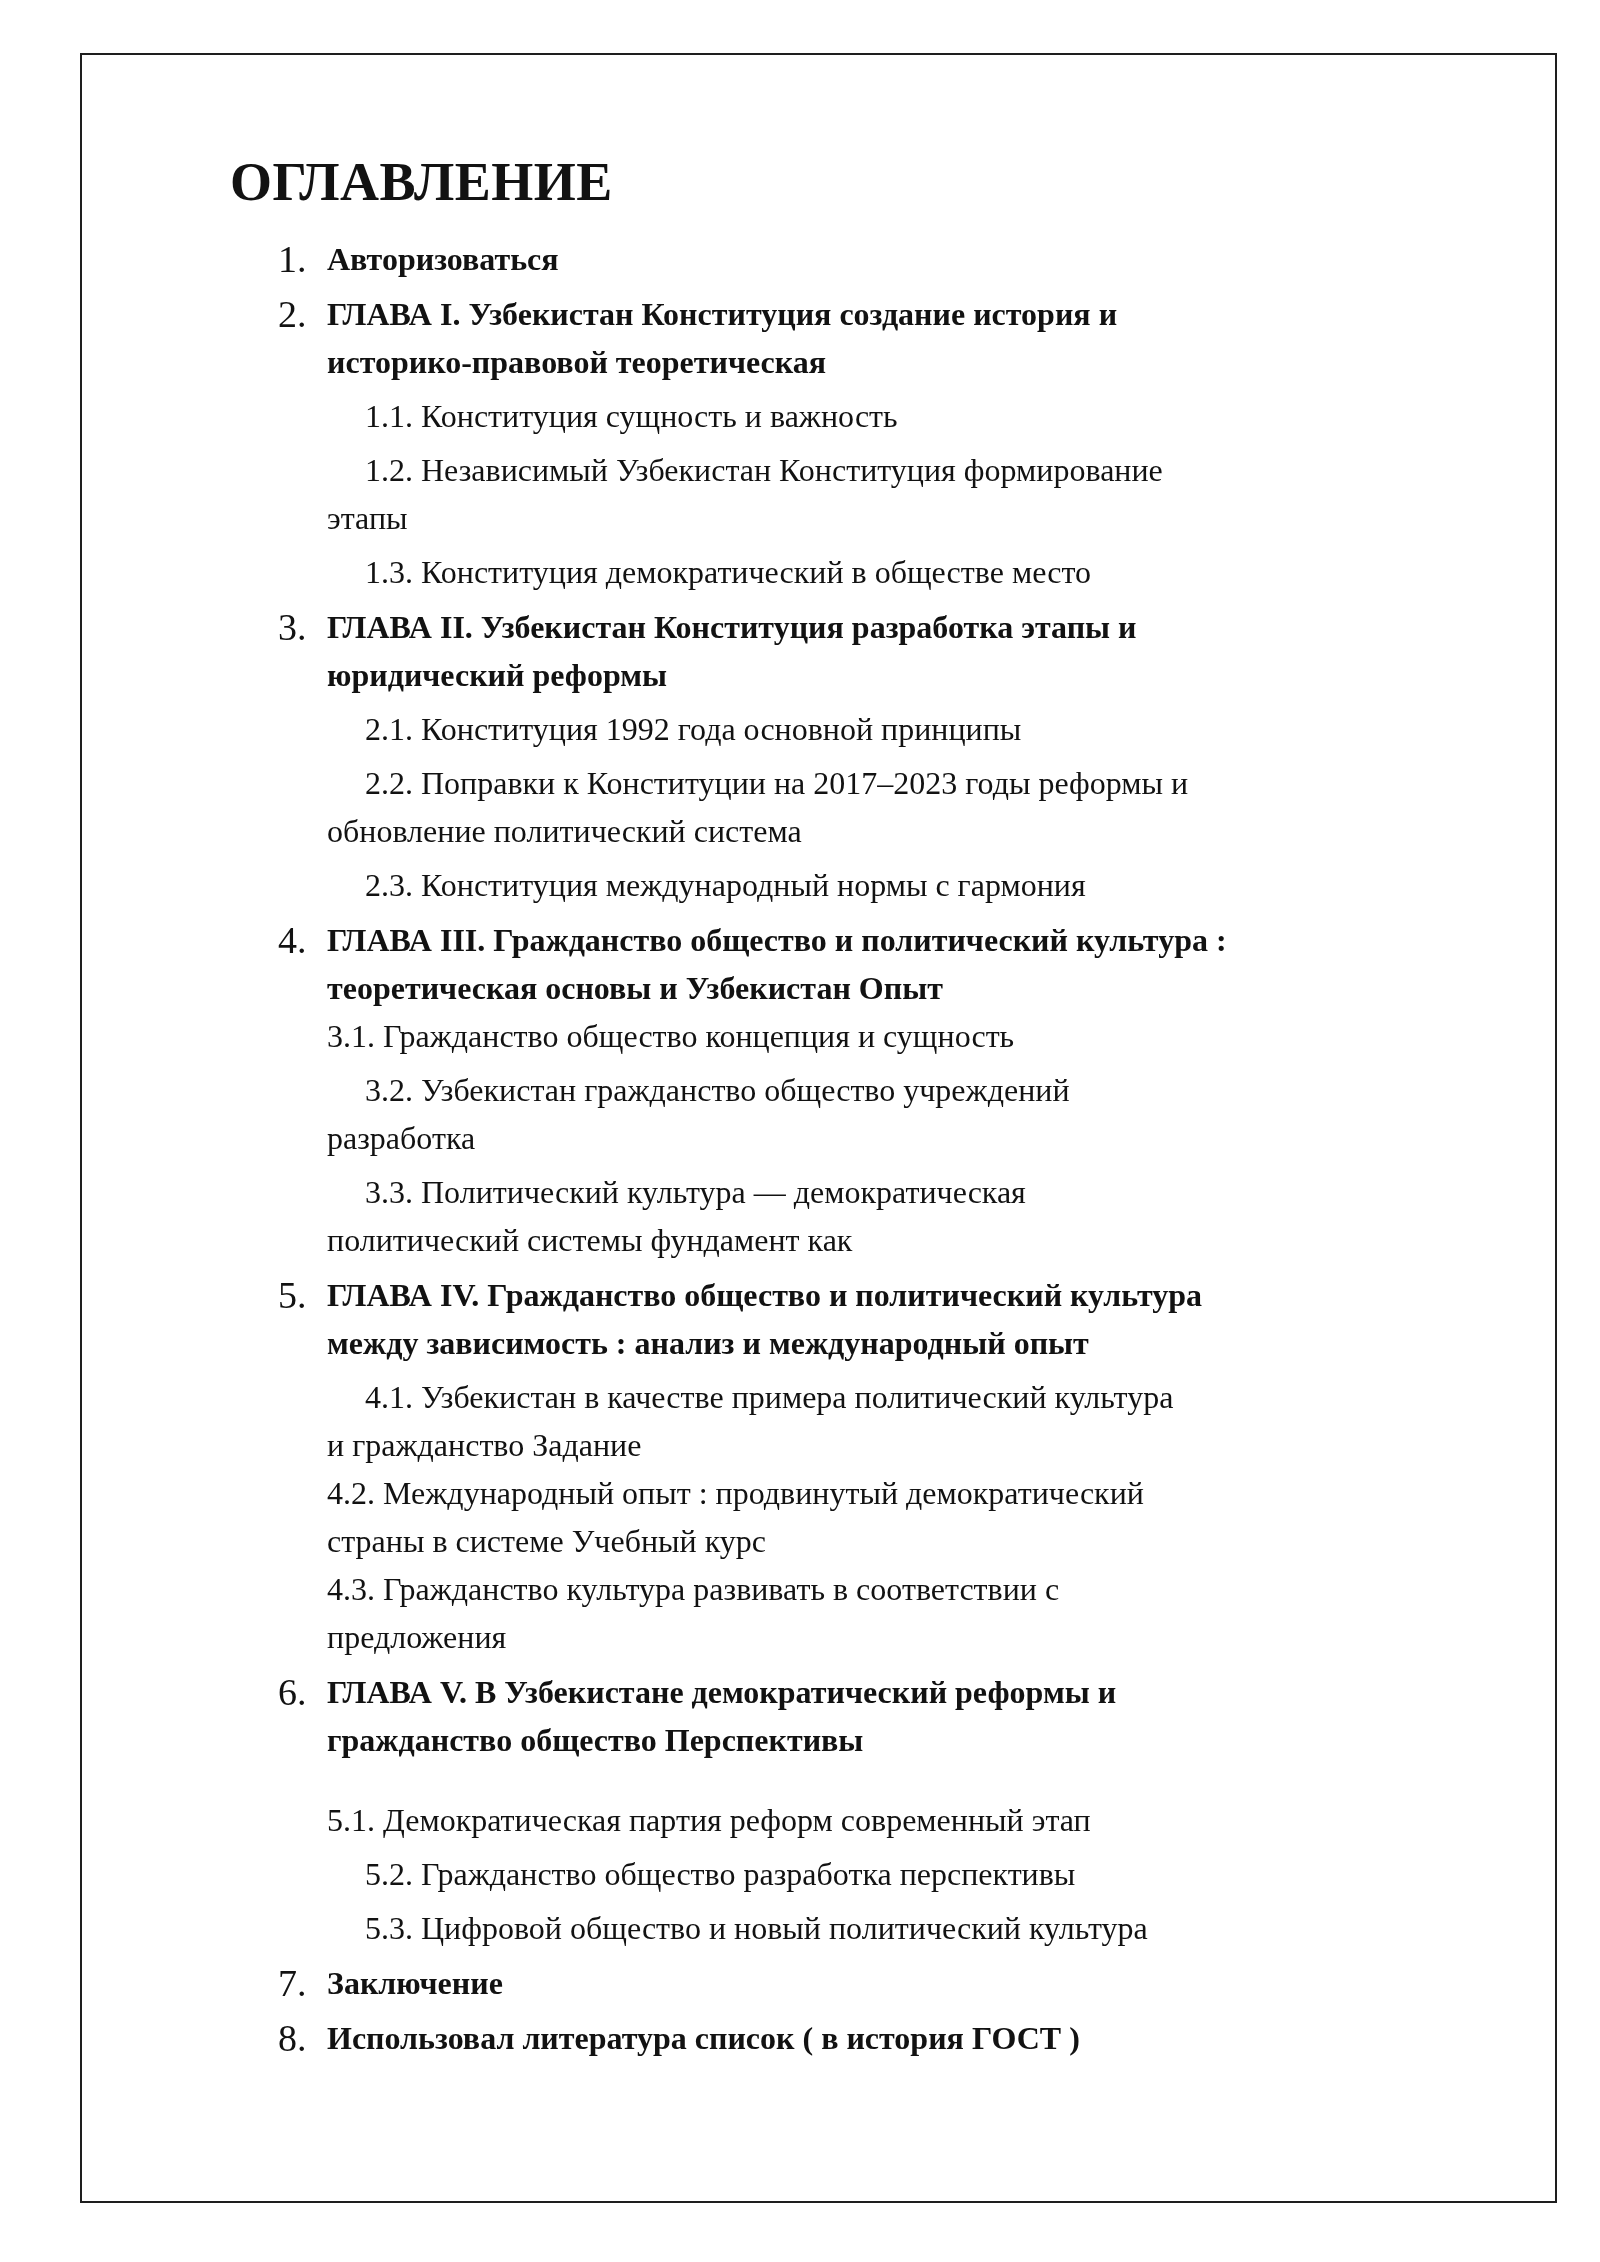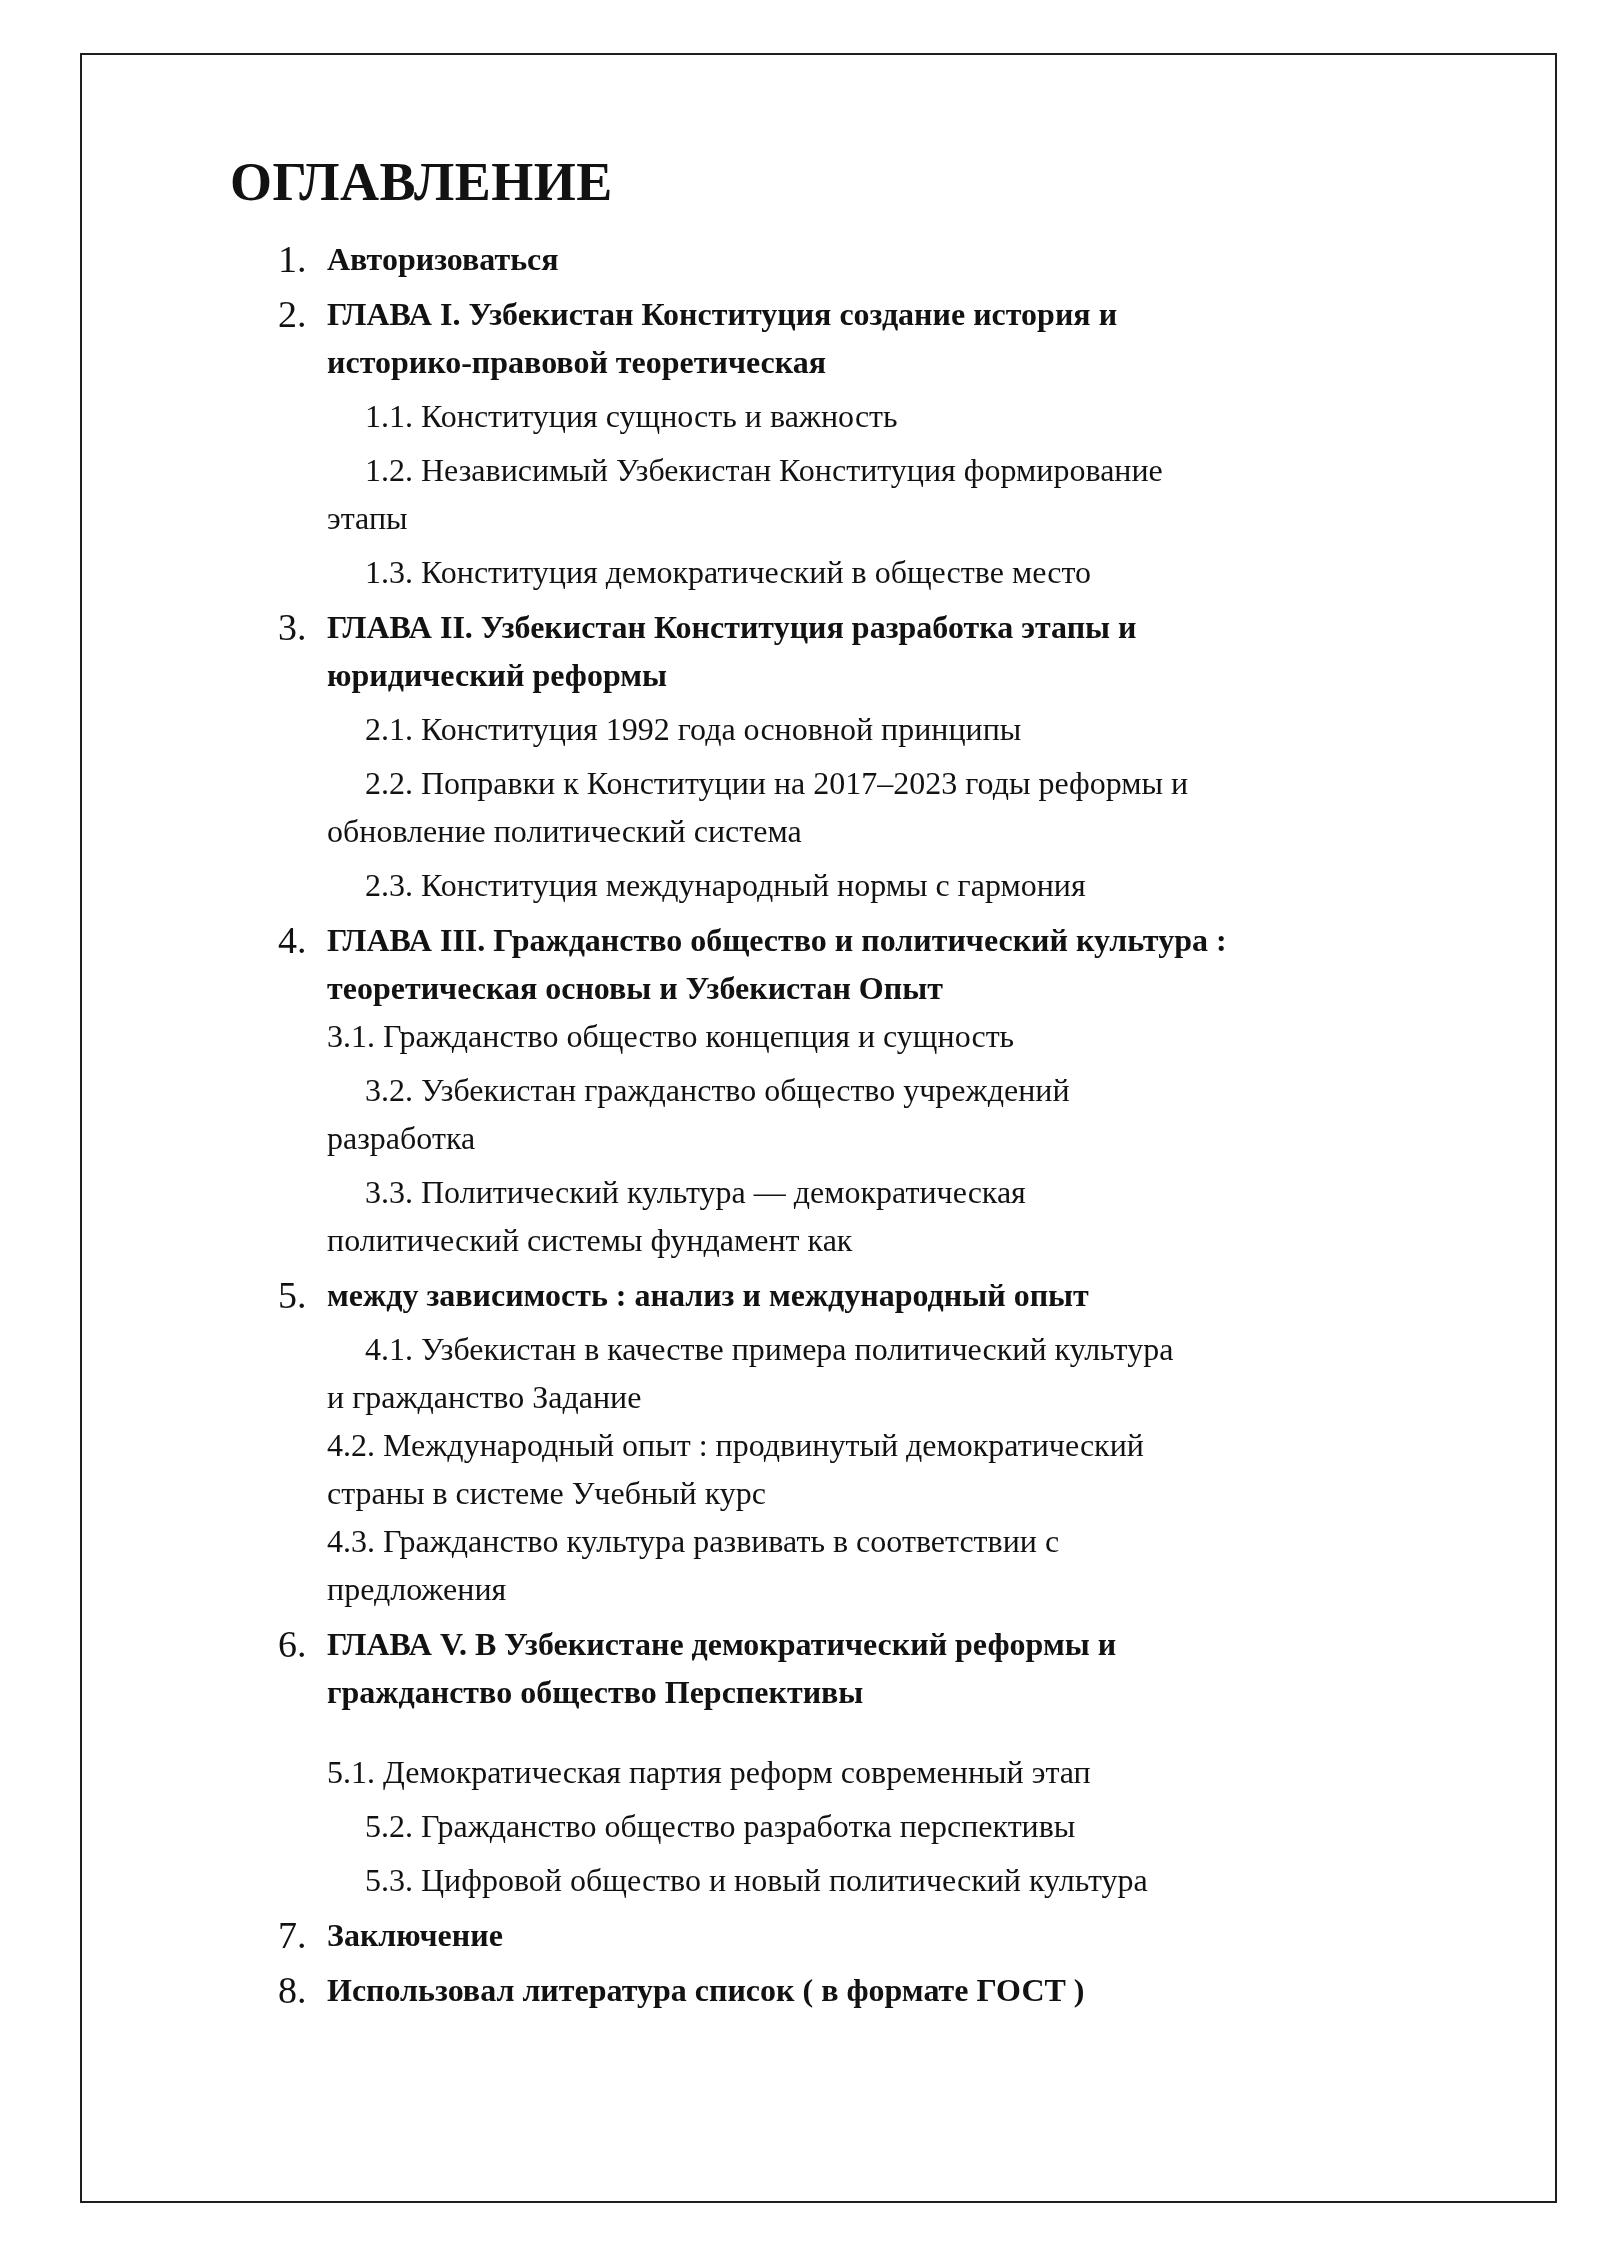--- a/index.html
+++ b/index.html
@@ -112,20 +112,21 @@
         <div class="entry sub">
           <div class="line deep">3.2. Узбекистан гражданство общество учреждений</div>
           <div class="line text">разработка</div>
         </div>
         <div class="entry sub">
           <div class="line deep">3.3. Политический культура — демократическая</div>
           <div class="line text">политический системы фундамент как</div>
         </div>
         <div class="entry item">
           <span class="num">5.</span>
+          <div class="line text">ГЛАВА IV. Гражданство общество и политический культура</div>
           <div class="line text">между зависимость : анализ и международный опыт</div>
         </div>
         <div class="entry sub">
           <div class="line deep">4.1. Узбекистан в качестве примера политический культура</div>
           <div class="line text">и гражданство Задание</div>
         </div>
         <div class="entry sub">
           <div class="line text">4.2. Международный опыт : продвинутый демократический</div>
           <div class="line text">страны в системе Учебный курс</div>
         </div>
@@ -146,17 +147,17 @@
         </div>
         <div class="entry sub">
           <div class="line deep">5.3. Цифровой общество и новый политический культура</div>
         </div>
         <div class="entry item">
           <span class="num">7.</span>
           <div class="line text">Заключение</div>
         </div>
         <div class="entry item">
           <span class="num">8.</span>
-          <div class="line text">Использовал литература список ( в формате ГОСТ )</div>
+          <div class="line text">Использовал литература список ( в история ГОСТ )</div>
         </div>
       </div>
   </div>
 </div>
 
 </body></html>

